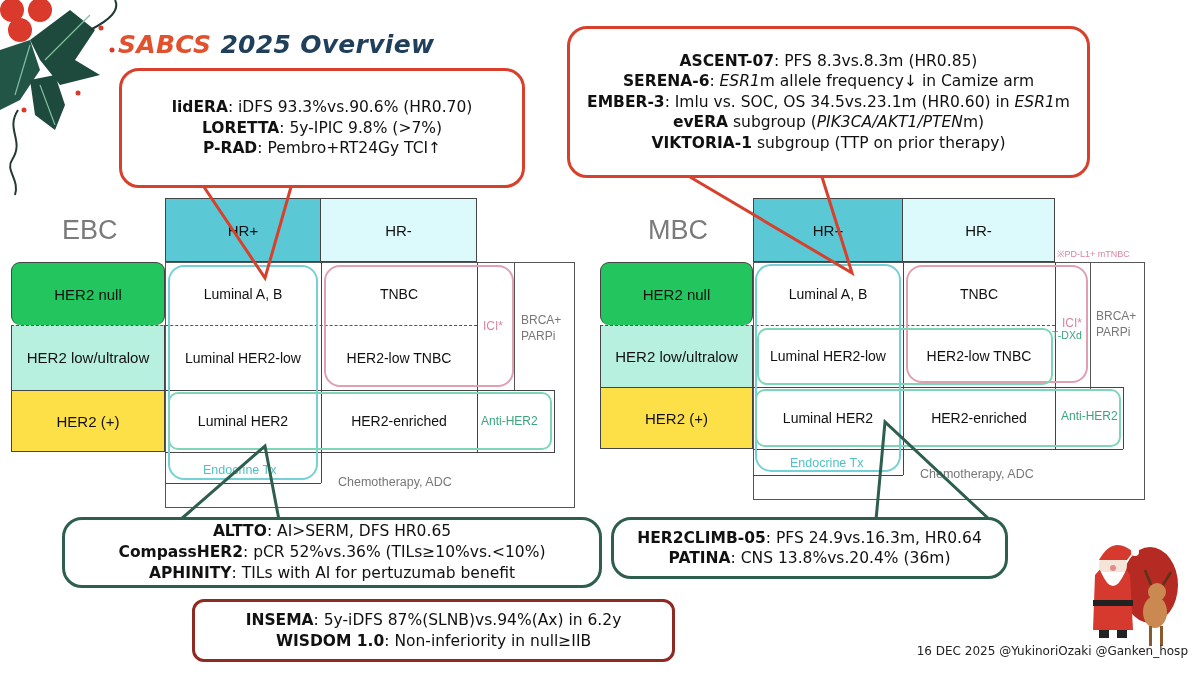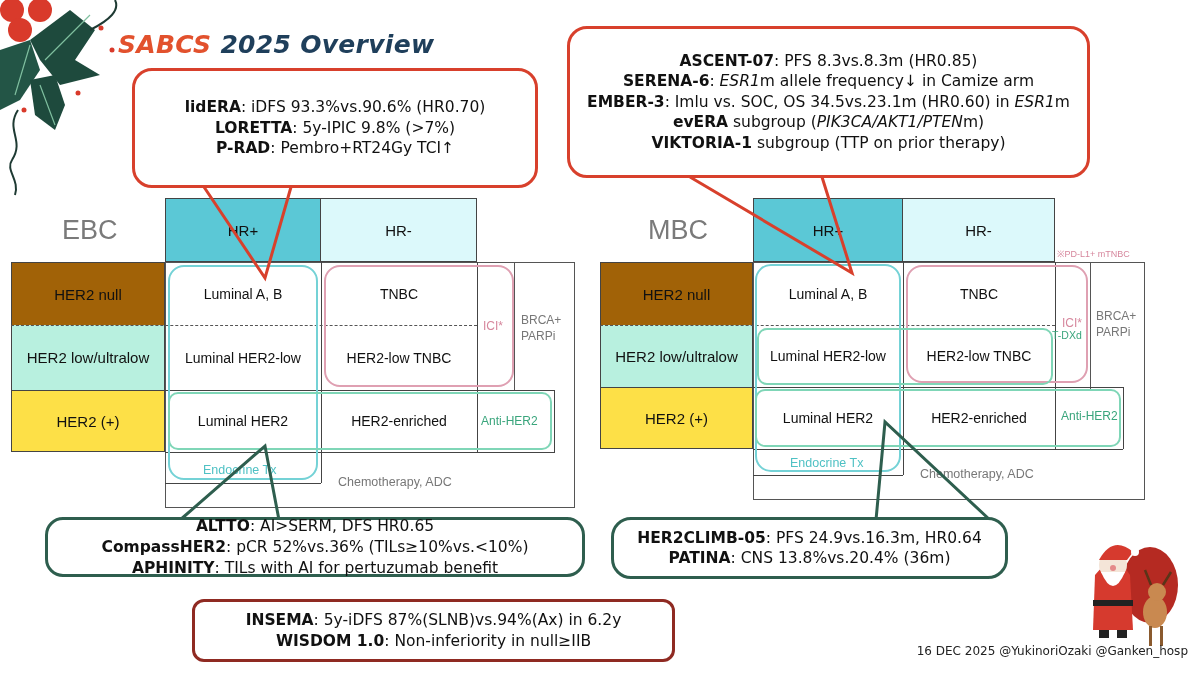--- a/index.html
+++ b/index.html
@@ -10,21 +10,21 @@
   .title .b{color:#1f3f5b;}
   .callout{position:absolute;background:#fff;border-radius:20px;text-align:center;font-size:15.5px;line-height:20.5px;color:#111;display:flex;flex-direction:column;justify-content:center;box-sizing:border-box;}
   .callout.red{border:3px solid #d8402c;}
   .callout.green{border:3px solid #2e5e4e;}
   .callout.dred{border:3px solid #8f2a22;border-radius:12px;}
   .callout b{font-weight:bold;text-align:right;}
   .line{white-space:nowrap;}
   .cell{position:absolute;box-sizing:border-box;display:flex;align-items:center;justify-content:center;font-family:"Liberation Sans",sans-serif;font-size:14px;color:#111;}
   .hdr{font-size:15px;}
   .bigLbl{position:absolute;font-family:"Liberation Sans",sans-serif;font-size:27px;color:#7a7a7a;}
-  .row-null{background:#a16207;}
+  .row-null{background:#22c55e;border-radius:9px;}
   .row-low{background:#b8f0df;}
   .row-pos{background:#fde047;}
   .hrpos{background:#5bc8d6;}
   .hrneg{background:#dcf9fb;}
   .small-gray{position:absolute;font-family:"Liberation Sans",sans-serif;font-size:12px;color:#777;}
   .pink{color:#d6879d;}
   .teal{color:#4fc1c4;}
   .green-t{color:#3aa57c;}
   .footer{right:12px;bottom:17px;font-size:12px;color:#222;font-family:"DejaVu Sans",sans-serif;}
   svg.overlay{position:absolute;left:0;top:0;pointer-events:none;}
@@ -136,35 +136,35 @@
 <div class="abs" style="left:755px;top:389px;width:366px;height:58px;border:2px solid #7fd6b7;border-radius:10px;box-sizing:border-box;"></div>
 <div class="small-gray green-t" style="left:1061px;top:409px;">Anti-HER2</div>
 
 <svg class="overlay" width="1200" height="675">
   <polyline points="204,187 265,278 291,187" fill="none" stroke="#d8402c" stroke-width="3"></polyline>
   <polyline points="690,177 852,273 822,177" fill="none" stroke="#d8402c" stroke-width="3"></polyline>
   <polyline points="180,520 265,446 279,520" fill="none" stroke="#2e5e4e" stroke-width="3"></polyline>
   <polyline points="876,520 885,422 990,520" fill="none" stroke="#2e5e4e" stroke-width="3"></polyline>
 </svg>
 
-<div class="callout red" style="left:132px;top:68px;width:406px;height:120px;">
+<div class="callout red" style="left:119px;top:68px;width:406px;height:120px;">
   <div class="line"><b>lidERA</b><span>: </span><span>iDFS 93.3%vs.90.6% (HR0.70)</span></div>
   <div class="line"><b>LORETTA</b><span>: </span><span>5y-IPIC 9.8% (&gt;7%)</span></div>
   <div class="line"><b>P-RAD</b><span>: </span><span>Pembro+RT24Gy TCI↑</span></div>
 </div>
 
 <div class="callout red" style="left:567px;top:26px;width:523px;height:152px;">
   <div class="line"><b>ASCENT-07</b><span>: </span><span>PFS 8.3vs.8.3m (HR0.85)</span></div>
   <div class="line"><b>SERENA-6</b><span>: </span><i>ESR1</i><span>m allele frequency↓ in Camize arm</span></div>
   <div class="line"><b>EMBER-3</b><span>: </span><span>Imlu vs. SOC, OS 34.5vs.23.1m (HR0.60) in </span><i>ESR1</i><span>m</span></div>
   <div class="line"><b>evERA</b><span> </span><span>subgroup (</span><i>PIK3CA/AKT1/PTEN</i><span>m)</span></div>
   <div class="line"><b>VIKTORIA-1</b><span> </span><span>subgroup (TTP on prior therapy)</span></div>
 </div>
 
-<div class="callout green" style="left:45px;top:517px;width:540px;height:60px;line-height:21px;border-radius:18px;">
+<div class="callout green" style="left:62px;top:517px;width:540px;height:71px;line-height:21px;">
   <div class="line"><b>ALTTO</b><span>: </span><span>AI&gt;SERM, DFS HR0.65</span></div>
   <div class="line"><b>CompassHER2</b><span>: </span><span>pCR 52%vs.36% (TILs≥10%vs.&lt;10%)</span></div>
   <div class="line"><b>APHINITY</b><span>: </span><span>TILs with AI for pertuzumab benefit</span></div>
 </div>
 
 <div class="callout green" style="left:611px;top:517px;width:397px;height:62px;">
   <div class="line"><b>HER2CLIMB-05</b><span>: </span><span>PFS 24.9vs.16.3m, HR0.64</span></div>
   <div class="line"><b>PATINA</b><span>: </span><span>CNS 13.8%vs.20.4% (36m)</span></div>
 </div>
 

